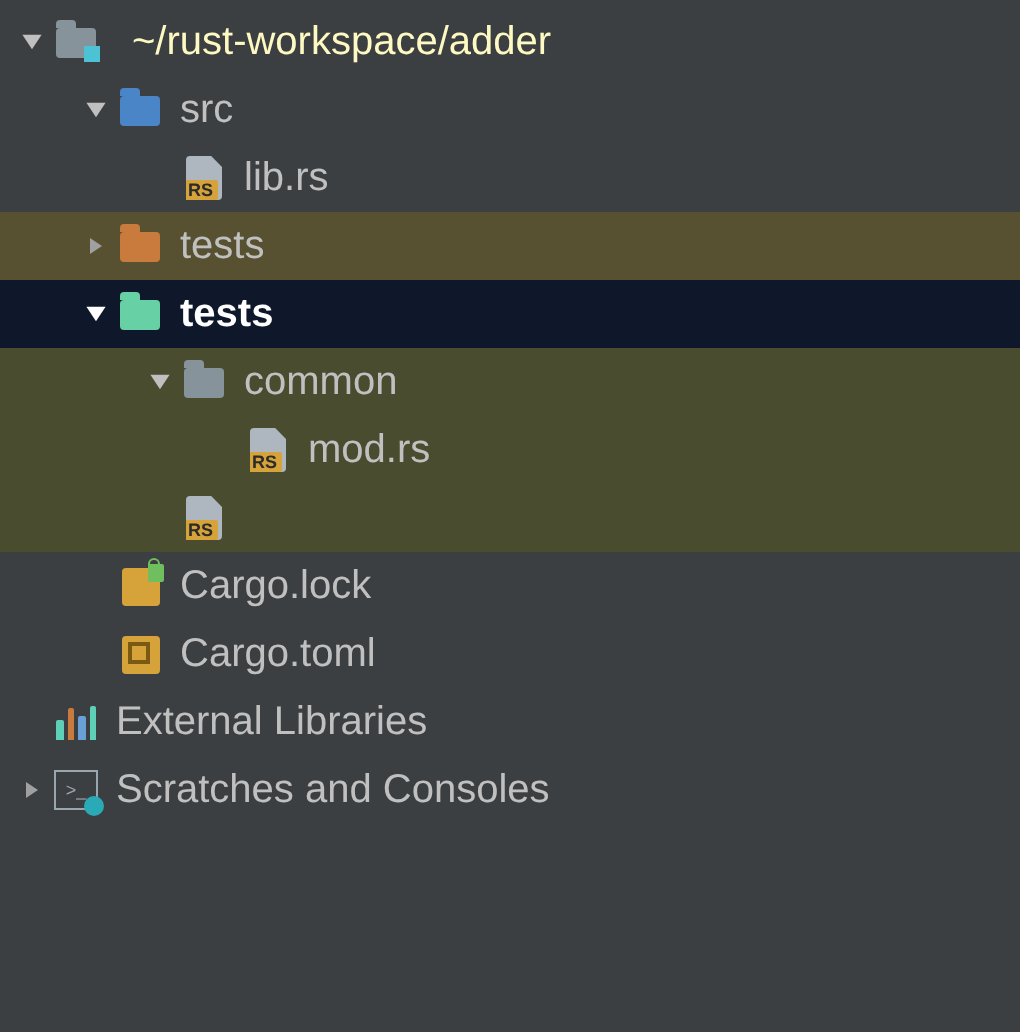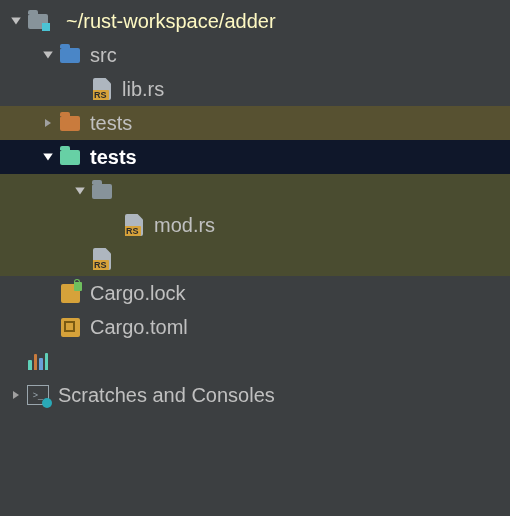--- a/index.html
+++ b/index.html
@@ -218,20 +218,21 @@
     <span class="ind"></span>
       <span class="ind"></span>
     <span class="arrow">
       <svg width="12" height="12" viewBox="0 0 10 10">
           <path d="M1 2 L9 2 L5 8 Z" fill="#c0c0c0"></path>
         </svg>
     </span>
     <span class="icon">
       <span class="folder-body folder-grey"></span>
     </span>
+    <span class="label">common</span>
   </div>
 
   <div class="row hl2">
     <span class="ind"></span>
       <span class="ind"></span>
       <span class="ind"></span>
       <span class="spacer"></span>
     <span class="icon">
       <span class="rs-file"></span>
     </span>
@@ -268,20 +269,21 @@
   <div class="row">
     <span class="spacer"></span>
     <span class="icon">
       <span class="ext-lib">
           <span></span>
           <span></span>
           <span></span>
           <span></span>
         </span>
     </span>
+    <span class="label">External Libraries</span>
   </div>
 
   <div class="row">
     <span class="arrow">
       <svg width="10" height="12" viewBox="0 0 10 10">
           <path d="M2 1 L8 5 L2 9 Z" fill="#a0a0a0"></path>
         </svg>
     </span>
     <span class="icon">
       <span class="scratch"></span>

